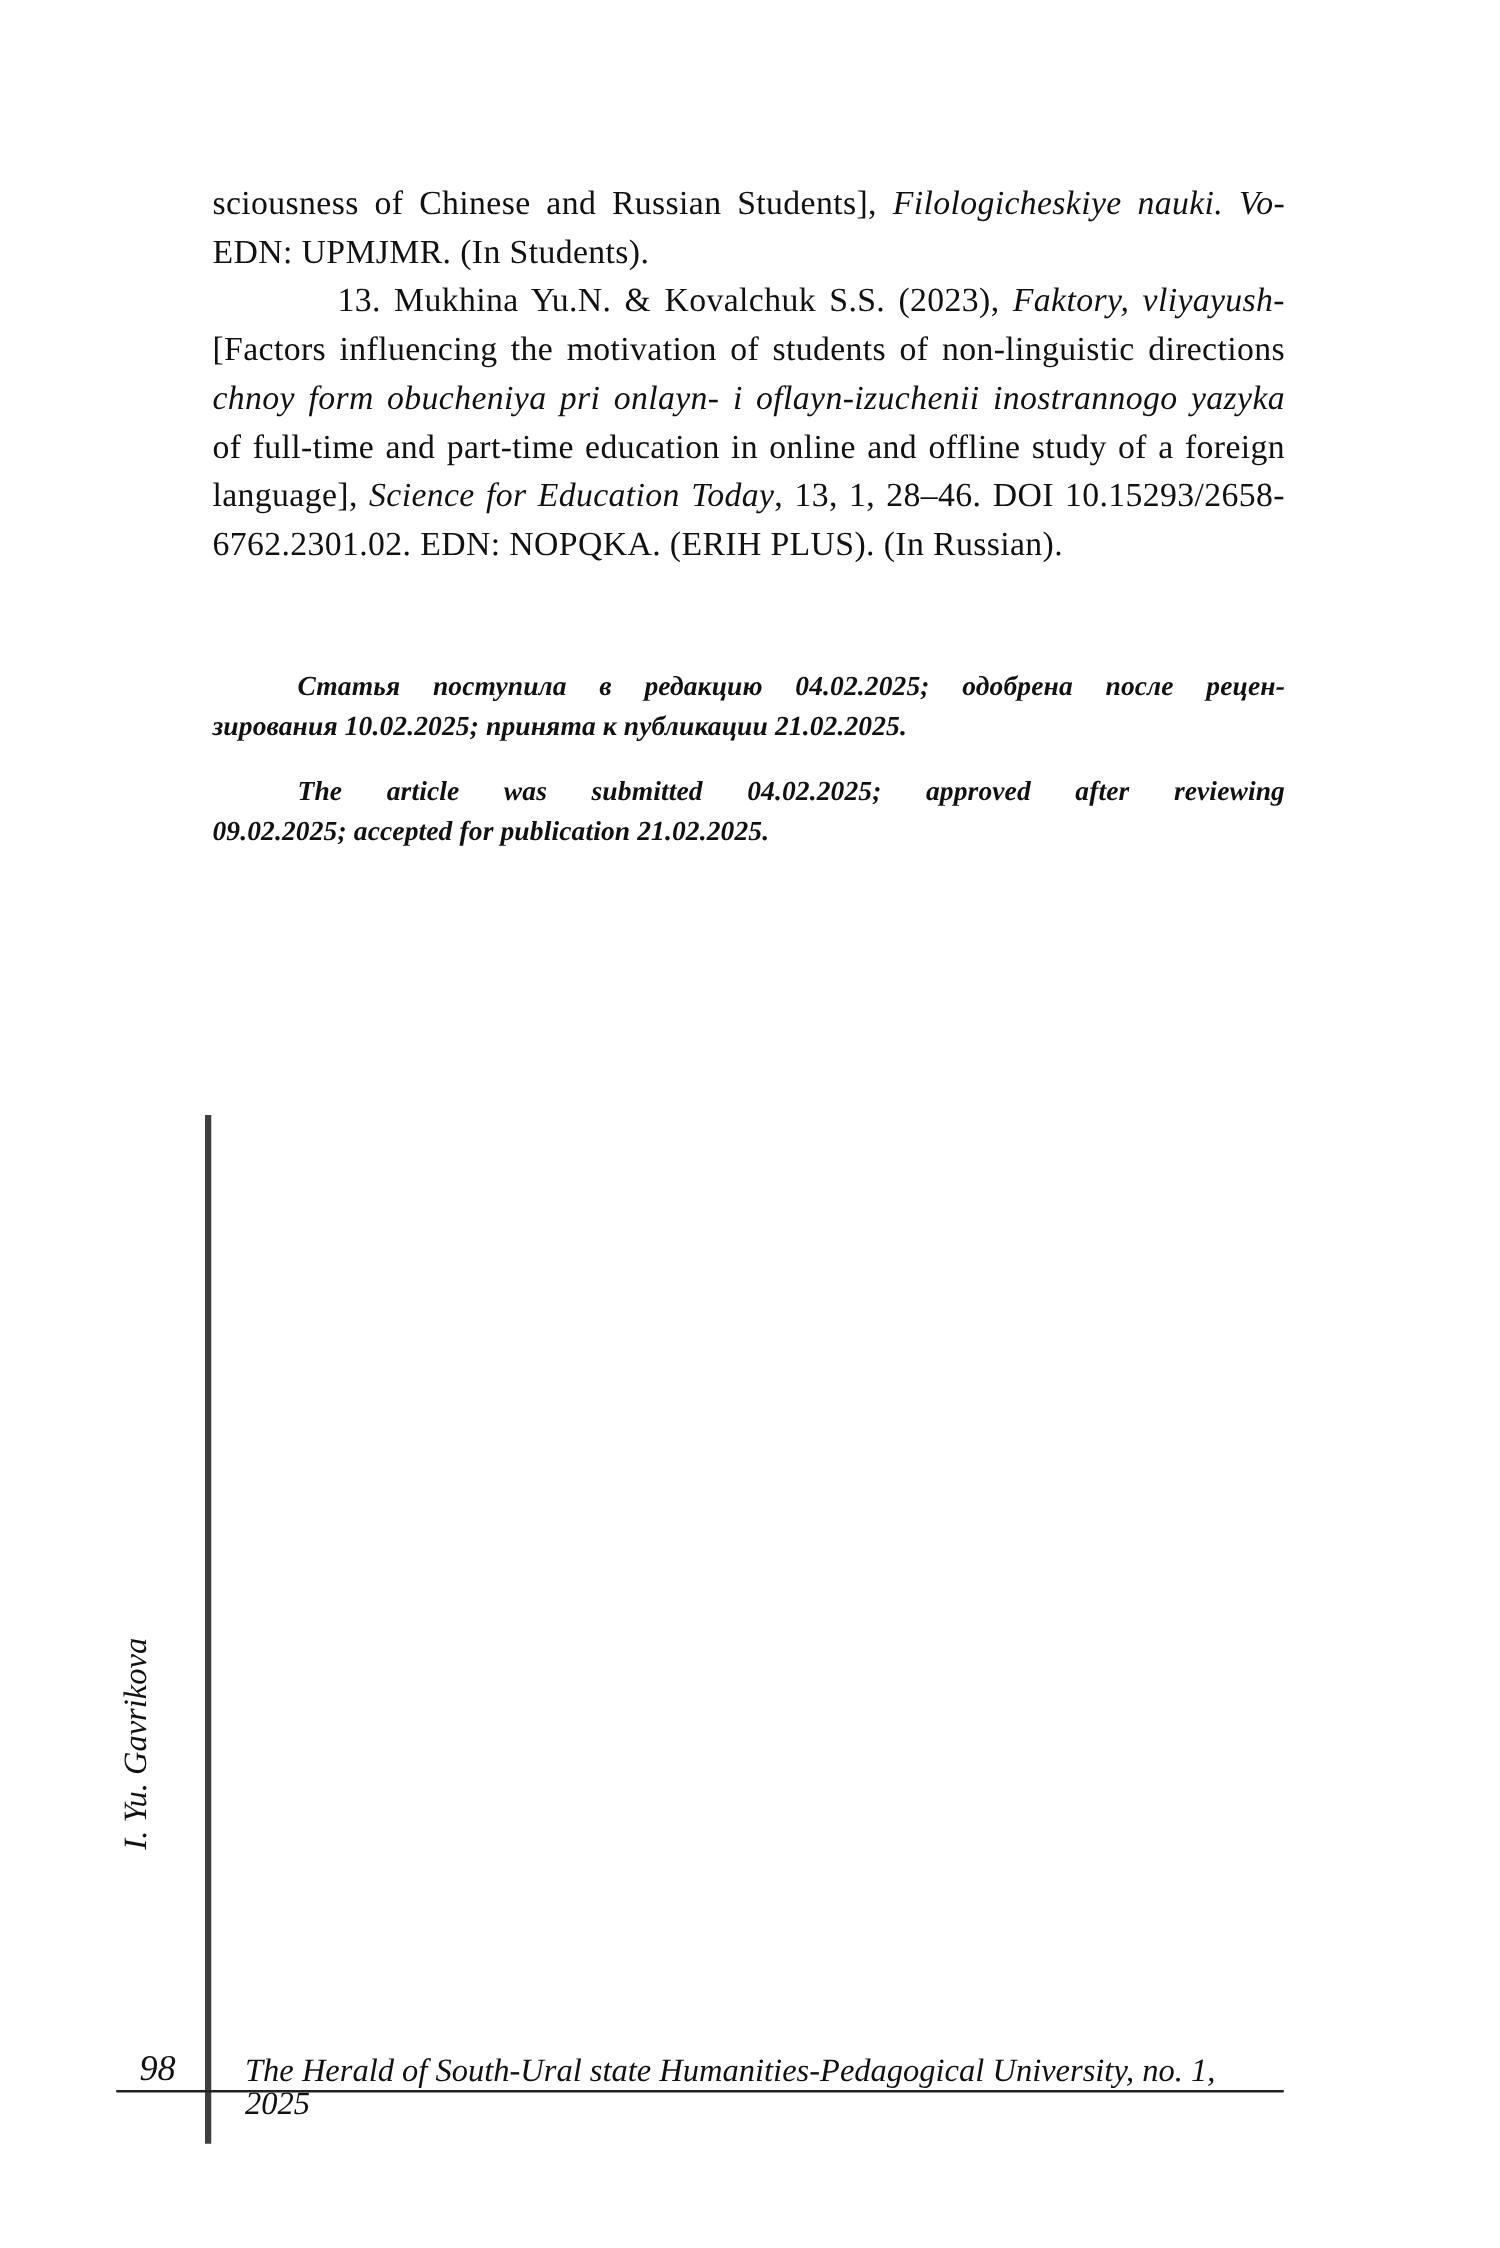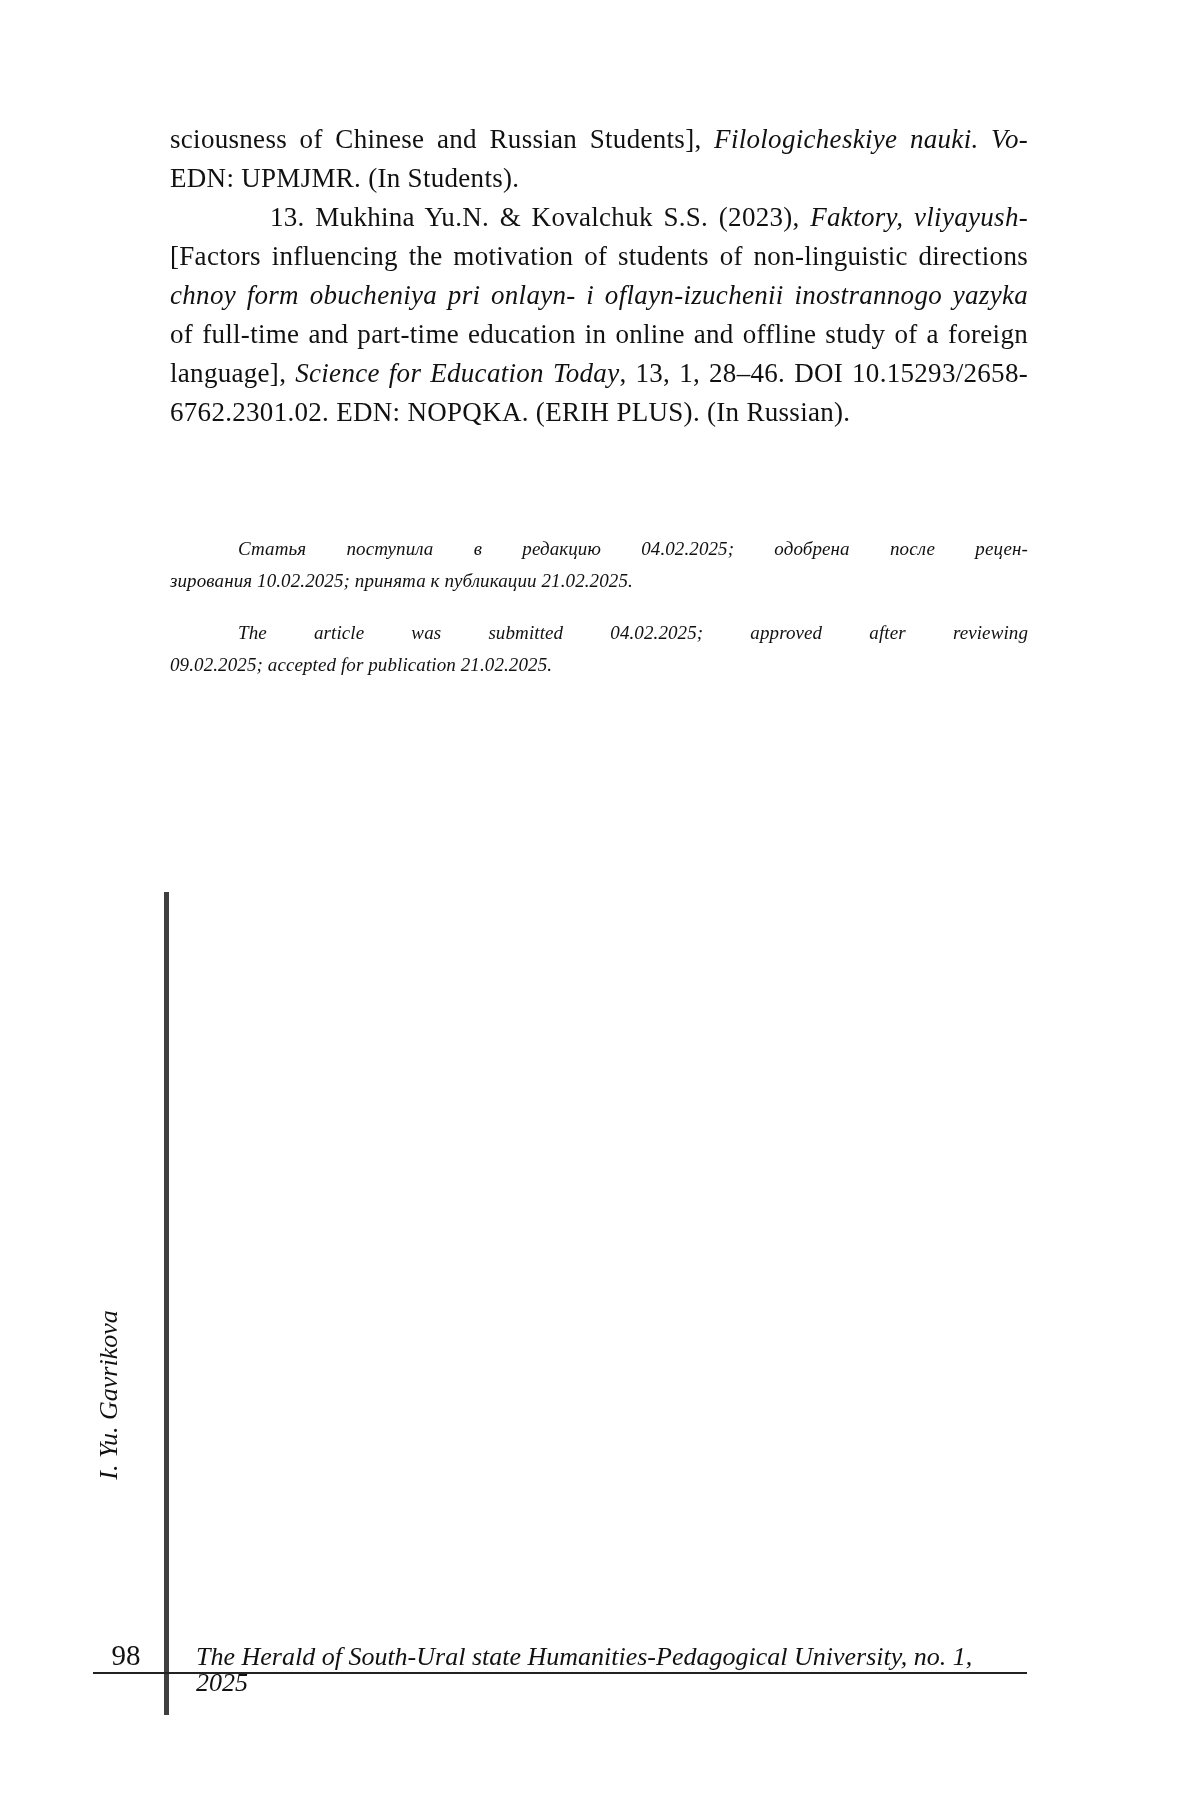--- a/index.html
+++ b/index.html
@@ -22,23 +22,23 @@
     line-height: 39px;
     letter-spacing: 0.3px;
     text-align: justify;
     text-align-last: justify;
     white-space: normal;
   }
   .ln.lastline { text-align-last: left; }
   .ln.ind-ref { text-indent: 100px; }
   .it { font-style: italic; }
   .note .ln {
-    font-size: 19px;
+    font-size: 22px;
     line-height: 32px;
-    font-weight: normal;
+    font-weight: bold;
     font-style: italic;
     letter-spacing: 0.1px;
   }
   .note .ln.ind-note { text-indent: 68px; }
   .vdivider {
     position: absolute;
     left: 164px;
     top: 892px;
     width: 5px;
     height: 823px;
@@ -65,35 +65,36 @@
     background: #222222;
   }
   .pagenum {
     position: absolute;
     left: 95px;
     top: 1641px;
     width: 62px;
     text-align: center;
     font-size: 29px;
     line-height: 29px;
+    font-style: italic;
   }
   .journal {
     position: absolute;
     left: 196px;
     top: 1644px;
     width: 820px;
     font-style: italic;
     font-size: 26px;
     line-height: 26px;
   }
 </style>
 </head>
 <body>
 
-<section class="tcol" style="top:120px">
+<section class="tcol" style="top:143px">
   <div class="ln"><span>sciousness of Chinese and Russian Students], </span><span class="it">Filologicheskiye nauki. Vo-</span></div>
   <div class="ln lastline"><span>EDN: UPMJMR. (In Students).</span></div>
 
   <div class="ln ind-ref"><span>13. Mukhina Yu.N. &amp; Kovalchuk S.S. (2023), </span><span class="it">Faktory, vliyayush-</span></div>
   <div class="ln"><span>[Factors influencing the motivation of students of non-linguistic directions</span></div>
   <div class="ln"><span class="it">chnoy form obucheniya pri onlayn- i oflayn-izuchenii inostrannogo yazyka</span></div>
   <div class="ln"><span>of full-time and part-time education in online and offline study of a foreign</span></div>
   <div class="ln"><span>language], </span><span class="it">Science for Education Today</span><span>, 13, 1, 28–46. DOI 10.15293/2658-</span></div>
   <div class="ln lastline"><span>6762.2301.02. EDN: NOPQKA. (ERIH PLUS). (In Russian).</span></div>
 </section>

